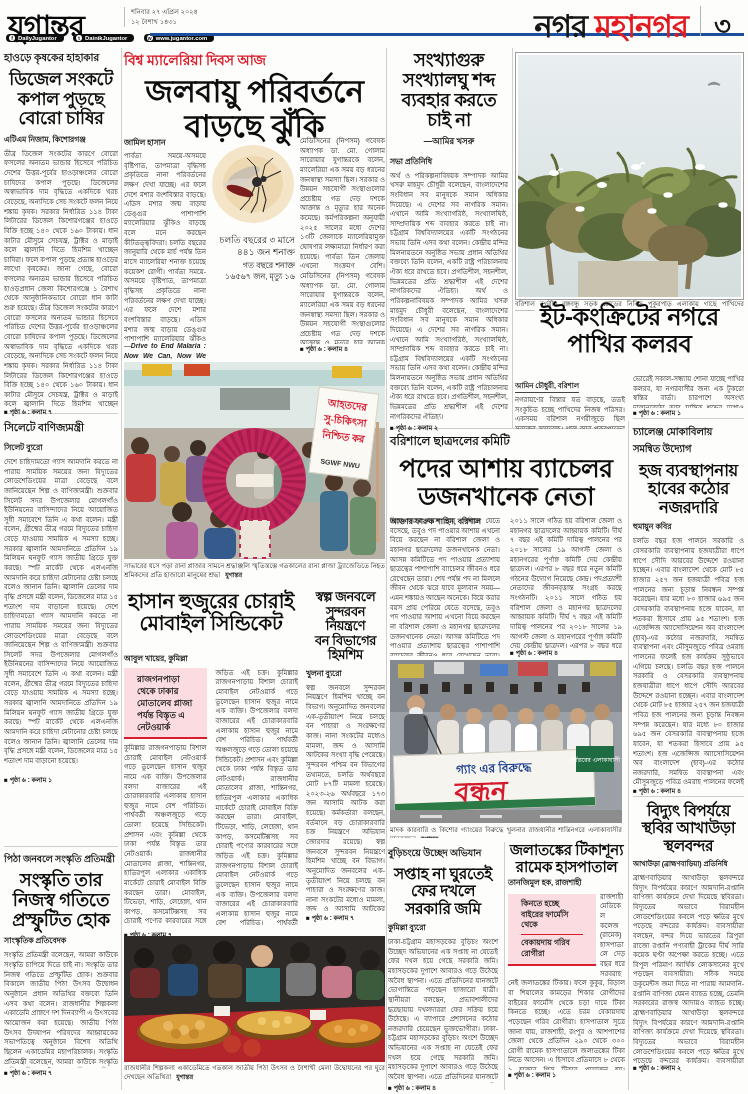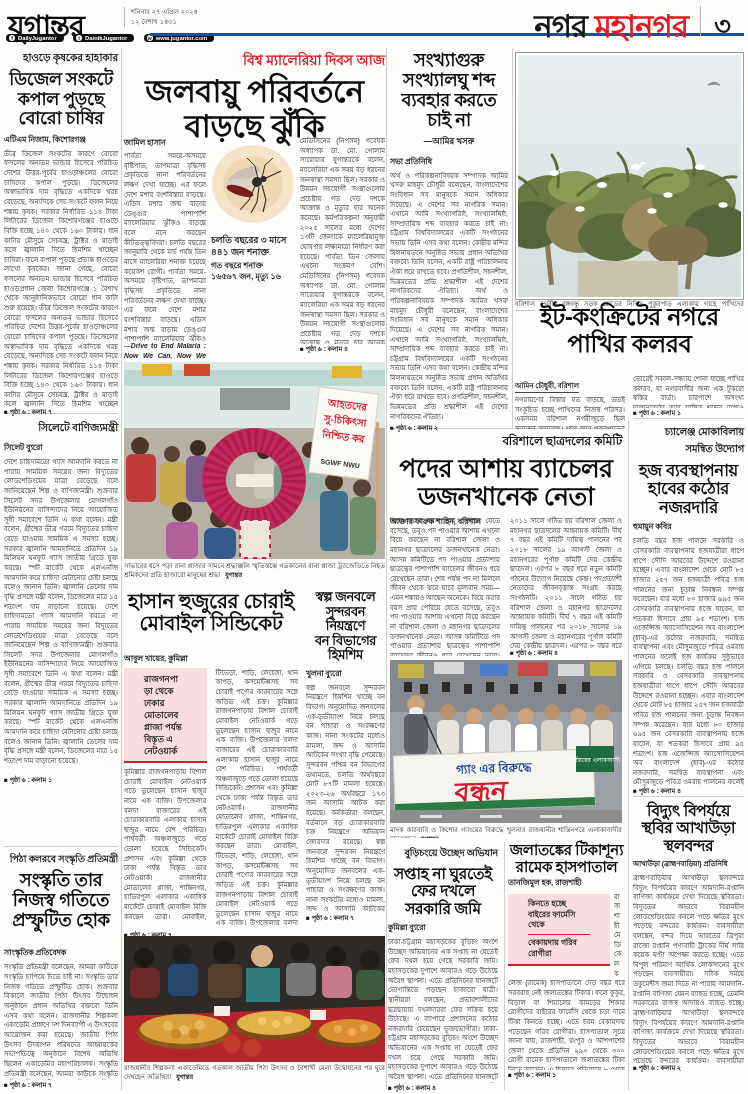--- a/index.html
+++ b/index.html
@@ -1,33 +1,33 @@
 <!DOCTYPE html>
 <html><head>
 <meta charset="utf-8">
 <style>
   html,body{margin:0;padding:0}
   body{width:748px;height:1094px;position:relative;background:#fdfdfb;
        font-family:"Liberation Sans","DejaVu Sans",sans-serif;color:#161616;overflow:hidden}
   .s{position:absolute}
-  .kicker{font-weight:bold;text-align:right;letter-spacing:-.2px}
+  .kicker{font-weight:bold;text-align:left;letter-spacing:-.2px}
   .kicker.red{color:#d81e2c}
   .hl{font-weight:800;text-align:center;line-height:1.12;letter-spacing:-.4px;color:#0d0d0d}
   .byline{font-weight:bold;font-size:7.8px;letter-spacing:-.1px}
   .body{font-size:6.8px;line-height:1.42;text-align:justify;overflow:hidden;word-break:break-word;color:#222}
   .jump{font-size:6.4px;font-weight:bold;color:#111}
   .cap{font-size:6.6px;line-height:1.32;text-align:justify;color:#222;overflow:hidden}
   .credit{font-weight:bold;font-size:6.2px;margin-left:5px;white-space:nowrap}
   .vr{position:absolute;width:1px;background:#cfcfcf}
   .hr{position:absolute;height:1px;background:#cfcfcf}
   .cols2{column-count:2;column-gap:9px}
-  .pq{background:#fbdce0;border-bottom:2.5px solid #d81e2c;padding:5px 20px 4px;text-align:left;
+  .pq{background:#fbdce0;border-bottom:2.5px solid #d81e2c;padding:5px 13px 4px;text-align:left;
       font-weight:bold;font-size:8.6px;line-height:1.4;break-inside:avoid;color:#1c1c1c}
   .pq .pqdiv{border-top:1px solid #d81e2c;margin:3px 0}
-  .stat{font-weight:bold;text-align:left;font-size:9px;line-height:1.35}
+  .stat{font-weight:normal;text-align:right;font-size:9px;line-height:1.35}
   .photo{position:absolute;overflow:hidden}
   .frame{border:1px solid #9c9c9c;background:#fff;padding:2px}
   
   .logo{font-weight:800;font-size:29px;letter-spacing:-1px;transform:skewX(-4deg);color:#090909}
   .dates{font-size:6.6px;line-height:1.5;color:#333;border-left:1px solid #bbb;padding-left:6px}
   .badge{display:inline-flex;align-items:center;gap:3px;background:#0d0d0d;color:#fff;border-radius:7px;
          font-size:5.8px;padding:1px 7px 1px 3px;margin-right:5px;font-weight:bold}
   .badge .ic{width:6px;height:6px;border-radius:50%;background:#fff;color:#0d0d0d;font-size:5px;
              display:inline-flex;align-items:center;justify-content:center;font-weight:bold}
   .section{font-weight:800;font-size:31px;letter-spacing:-1px}
@@ -90,27 +90,27 @@
 </div>
 
 <div class="s" style="left:4px;top:420px;width:114px">
   <div class="kicker" style="font-size:10.5px">সিলেটে বাণিজ্যমন্ত্রী</div>
   <div class="byline" style="margin-top:4px">সিলেট ব্যুরো</div>
   <div class="body" style="height:318px;margin-top:3px">দেশে চাহিদামতো গ্যাস আমদানি করতে না পারায় সাময়িক সময়ের জন্য বিদ্যুতের লোডশেডিংয়ের মাত্রা বেড়েছে বলে জানিয়েছেন শিল্প ও বাণিজ্যমন্ত্রী। শুক্রবার সিলেট সদর উপজেলার মোগলগাঁও ইউনিয়নের বাসিন্দাদের নিয়ে আয়োজিত সুধী সমাবেশে তিনি এ কথা বলেন। মন্ত্রী বলেন, গ্রীষ্মের তীব্র গরমে বিদ্যুতের চাহিদা বেড়ে যাওয়ায় সাময়িক এ সমস্যা হচ্ছে। সরকার জ্বালানি আমদানিতে প্রতিদিন ১৯ মিলিয়ন ঘনফুট গ্যাস জাতীয় গ্রিডে যুক্ত করছে। স্পট মার্কেট থেকে এলএনজি আমদানি করে চাহিদা মেটানোর চেষ্টা চলছে বলেও জানান তিনি। জ্বালানি তেলের দাম বৃদ্ধি প্রসঙ্গে মন্ত্রী বলেন, ডিজেলের মাত্র ১৫ শতাংশ দাম বাড়ানো হয়েছে। দেশে চাহিদামতো গ্যাস আমদানি করতে না পারায় সাময়িক সময়ের জন্য বিদ্যুতের লোডশেডিংয়ের মাত্রা বেড়েছে বলে জানিয়েছেন শিল্প ও বাণিজ্যমন্ত্রী। শুক্রবার সিলেট সদর উপজেলার মোগলগাঁও ইউনিয়নের বাসিন্দাদের নিয়ে আয়োজিত সুধী সমাবেশে তিনি এ কথা বলেন। মন্ত্রী বলেন, গ্রীষ্মের তীব্র গরমে বিদ্যুতের চাহিদা বেড়ে যাওয়ায় সাময়িক এ সমস্যা হচ্ছে। সরকার জ্বালানি আমদানিতে প্রতিদিন ১৯ মিলিয়ন ঘনফুট গ্যাস জাতীয় গ্রিডে যুক্ত করছে। স্পট মার্কেট থেকে এলএনজি আমদানি করে চাহিদা মেটানোর চেষ্টা চলছে বলেও জানান তিনি। জ্বালানি তেলের দাম বৃদ্ধি প্রসঙ্গে মন্ত্রী বলেন, ডিজেলের মাত্র ১৫ শতাংশ দাম বাড়ানো হয়েছে।</div>
   <div class="jump">■ পৃষ্ঠা ৬ : কলাম ১</div>
 </div>
 
 <div class="s" style="left:4px;top:852px;width:114px">
-  <div class="kicker" style="font-size:9.5px">পিঠা কলরবে সংস্কৃতি প্রতিমন্ত্রী</div>
+  <div class="kicker" style="font-size:9.5px">পিঠা জনবলে সংস্কৃতি প্রতিমন্ত্রী</div>
   <div class="hl" style="font-size:18px;margin-top:3px">
     <div>সংস্কৃতি তার</div>
     <div>নিজস্ব গতিতে</div>
     <div>প্রস্ফুটিত হোক</div>
   </div>
-  <div class="byline" style="margin-top:16px">সাংস্কৃতিক প্রতিবেদক</div>
+  <div class="byline" style="margin-top:4px">সাংস্কৃতিক প্রতিবেদক</div>
   <div class="body" style="height:118px;margin-top:3px">সংস্কৃতি প্রতিমন্ত্রী বলেছেন, আমরা কাউকে সংস্কৃতি চাপিয়ে দিতে চাই না। সংস্কৃতি তার নিজস্ব গতিতে প্রস্ফুটিত হোক। শুক্রবার বিকালে জাতীয় পিঠা উৎসব উদ্বোধন অনুষ্ঠানে প্রধান অতিথির বক্তব্যে তিনি এসব কথা বলেন। রাজধানীর শিল্পকলা একাডেমি প্রাঙ্গণে দশ দিনব্যাপী এ উৎসবের আয়োজন করা হয়েছে। জাতীয় পিঠা উৎসব উদযাপন পরিষদের আহ্বায়কের সভাপতিত্বে অনুষ্ঠানে বিশেষ অতিথি ছিলেন একাডেমির মহাপরিচালক। সংস্কৃতি প্রতিমন্ত্রী বলেছেন, আমরা কাউকে সংস্কৃতি চাপিয়ে দিতে চাই না। সংস্কৃতি তার নিজস্ব গতিতে প্রস্ফুটিত হোক। শুক্রবার বিকালে জাতীয় পিঠা উৎসব উদ্বোধন অনুষ্ঠানে প্রধান অতিথির বক্তব্যে তিনি এসব কথা বলেন। রাজধানীর শিল্পকলা একাডেমি প্রাঙ্গণে দশ দিনব্যাপী এ উৎসবের আয়োজন করা হয়েছে। জাতীয় পিঠা উৎসব উদযাপন পরিষদের আহ্বায়কের সভাপতিত্বে অনুষ্ঠানে বিশেষ অতিথি ছিলেন একাডেমির মহাপরিচালক।</div>
   <div class="jump">■ পৃষ্ঠা ৬ : কলাম ৭</div>
 </div>
 
 <div class="s" style="left:124px;top:49px;width:261px">
   <div class="kicker red" style="font-size:14px">বিশ্ব ম্যালেরিয়া দিবস আজ</div>
   <div class="hl" style="font-size:31px;margin-top:2px">
     <div>জলবায়ু পরিবর্তনে</div>
     <div>বাড়ছে ঝুঁকি</div>
   </div>

